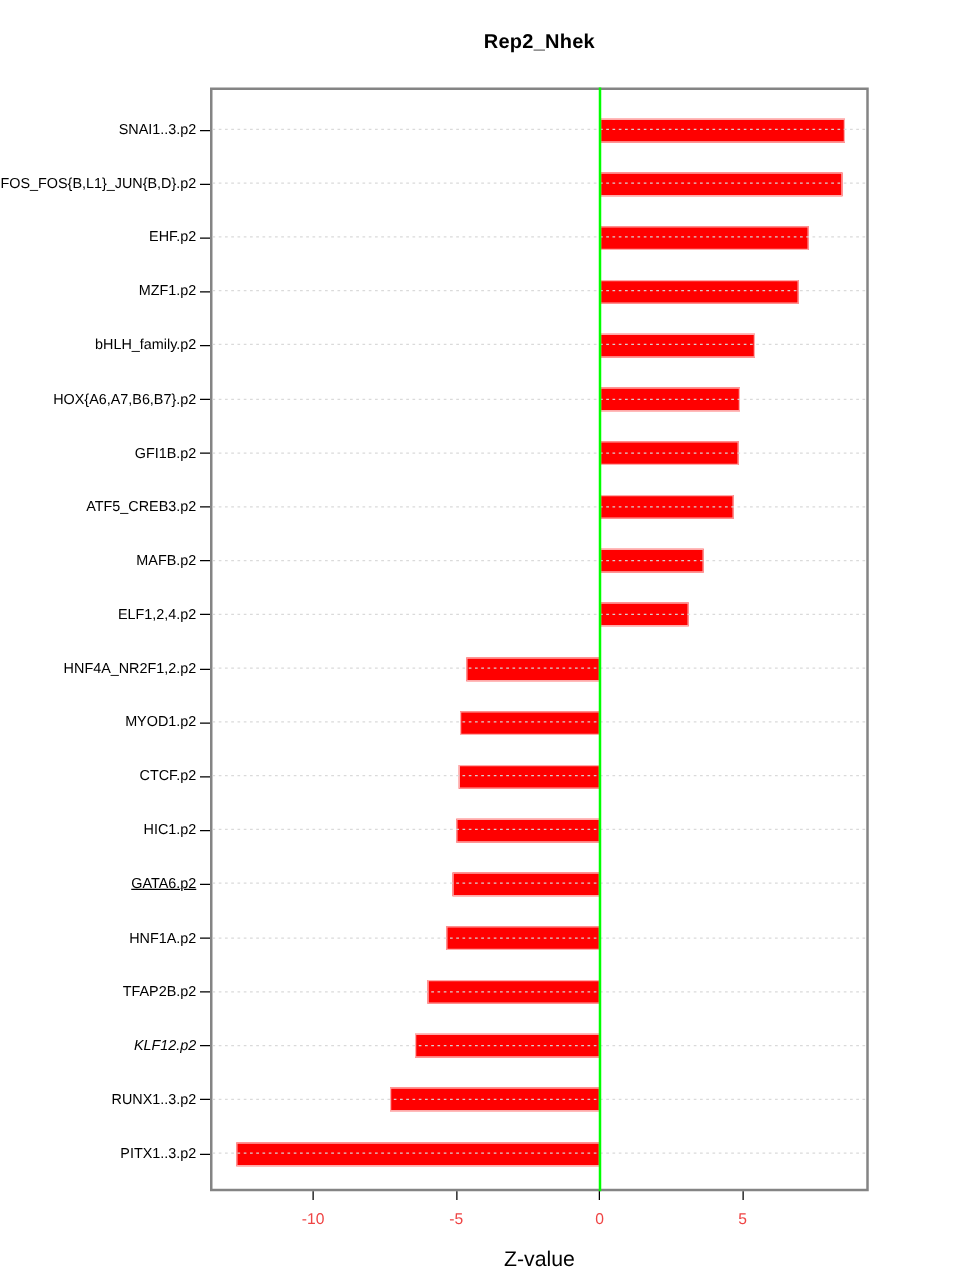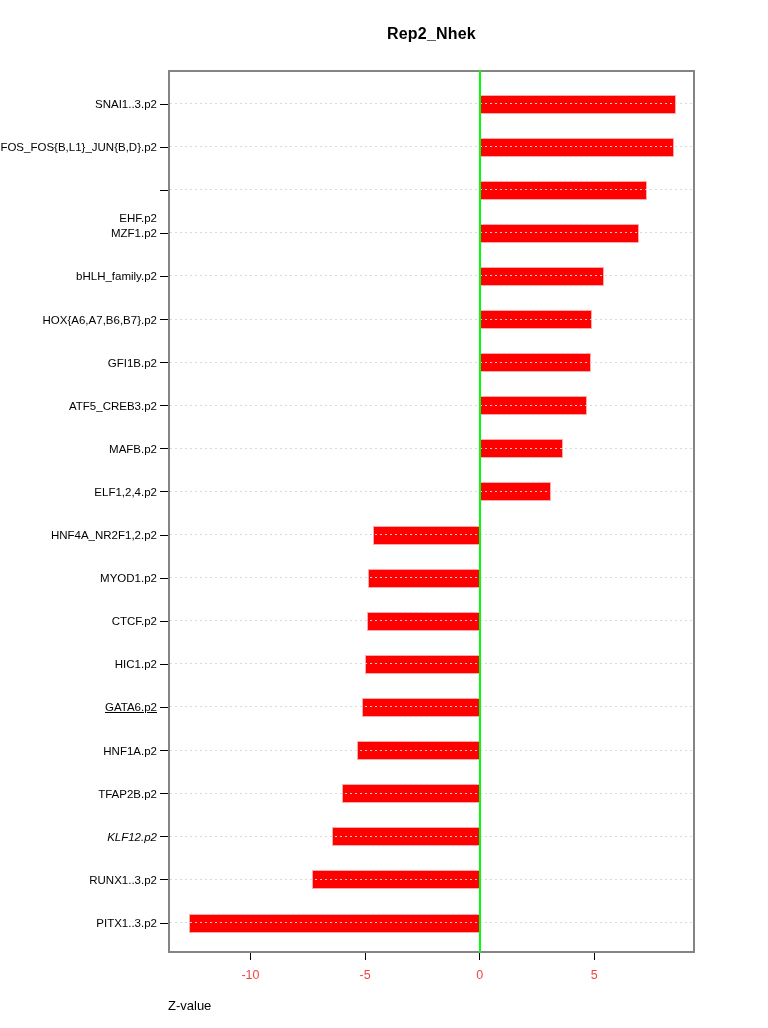--- a/index.html
+++ b/index.html
@@ -72,22 +72,22 @@
   }
   .x-tick-label {
     position: absolute;
     width: 60px;
     text-align: center;
     font-size: 12.5px; color: #ef4444;
   }
   #x-axis-label {
     position: absolute;
     left: 168px; top: 998px; width: 527px;
-    text-align: left;
-    font-size: 13px; color: #000000;
+    text-align: center;
+    font-size: 17px; color: #000000;
   }
 </style>
 </head>
 <body>
 
 <div id="figure">
   <div id="chart-title">Rep2_Nhek</div>
   <div id="plot-box"></div>
   <div id="gridlines">
       <div class="gridline" style="left: 170px; top: 103px; width: 523px;"></div>
@@ -133,21 +133,21 @@
       <div class="bar" style="left: 312.352px; top: 870.395px; width: 167.265px; background: rgb(255, 0, 0); border: 1px solid rgb(255, 170, 170);"></div>
       <div class="bar" style="left: 188.622px; top: 913.5px; width: 290.996px; background: rgb(255, 0, 0); border: 1px solid rgb(255, 170, 170);"></div>
     </div>
   <div id="zero-line" style="left: 478.617px; top: 70px; height: 883px; background: rgb(0, 255, 0);"></div>
   <div id="y-axis">
       <div class="y-tick" style="left: 160px; top: 103.5px;"></div>
       <div class="y-label" style="top: 97px;">SNAI1..3.p2</div>
       <div class="y-tick" style="left: 160px; top: 146.605px;"></div>
       <div class="y-label" style="top: 140.105px;">FOS_FOS{B,L1}_JUN{B,D}.p2</div>
       <div class="y-tick" style="left: 160px; top: 189.711px;"></div>
-      <div class="y-label" style="top: 183.211px; margin-top: 28px;">EHF.p2</div>
+      <div class="y-label" style="top: 183.211px;">EHF.p2</div>
       <div class="y-tick" style="left: 160px; top: 232.816px;"></div>
       <div class="y-label" style="top: 226.316px;">MZF1.p2</div>
       <div class="y-tick" style="left: 160px; top: 275.921px;"></div>
       <div class="y-label" style="top: 269.421px;">bHLH_family.p2</div>
       <div class="y-tick" style="left: 160px; top: 319.026px;"></div>
       <div class="y-label" style="top: 312.526px;">HOX{A6,A7,B6,B7}.p2</div>
       <div class="y-tick" style="left: 160px; top: 362.132px;"></div>
       <div class="y-label" style="top: 355.632px;">GFI1B.p2</div>
       <div class="y-tick" style="left: 160px; top: 405.237px;"></div>
       <div class="y-label" style="top: 398.737px;">ATF5_CREB3.p2</div>

